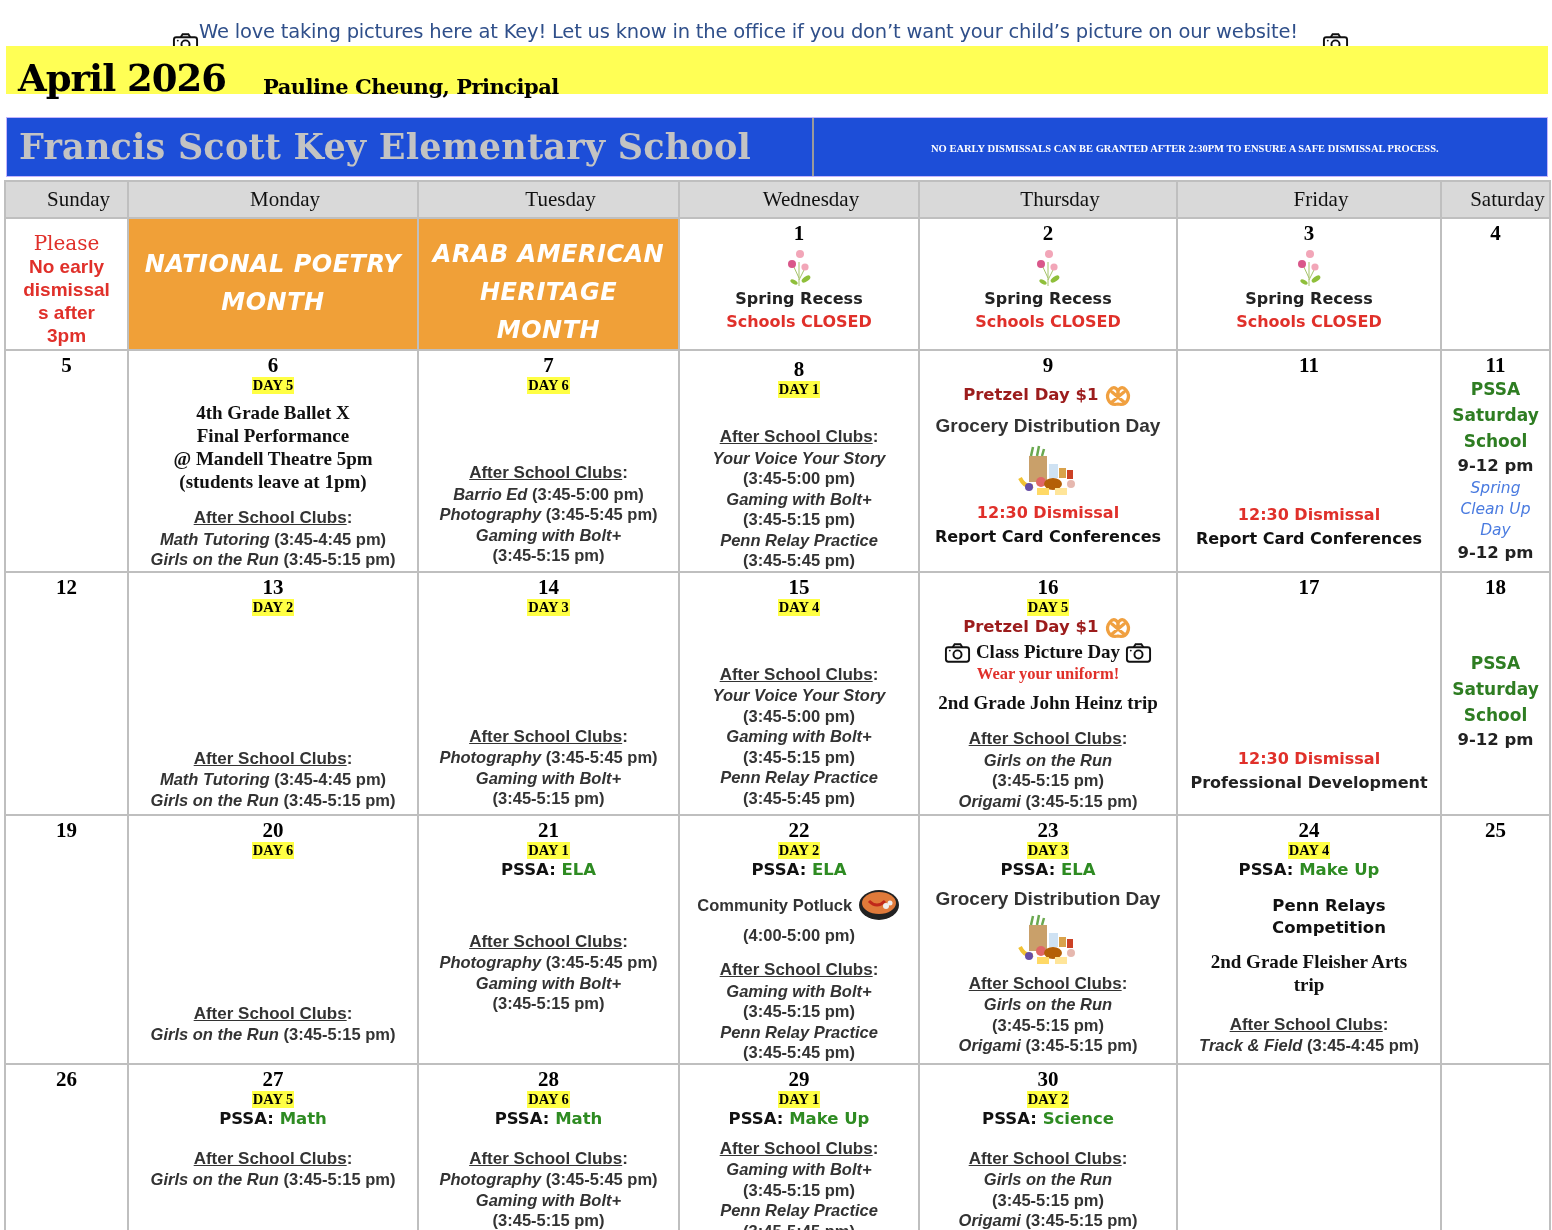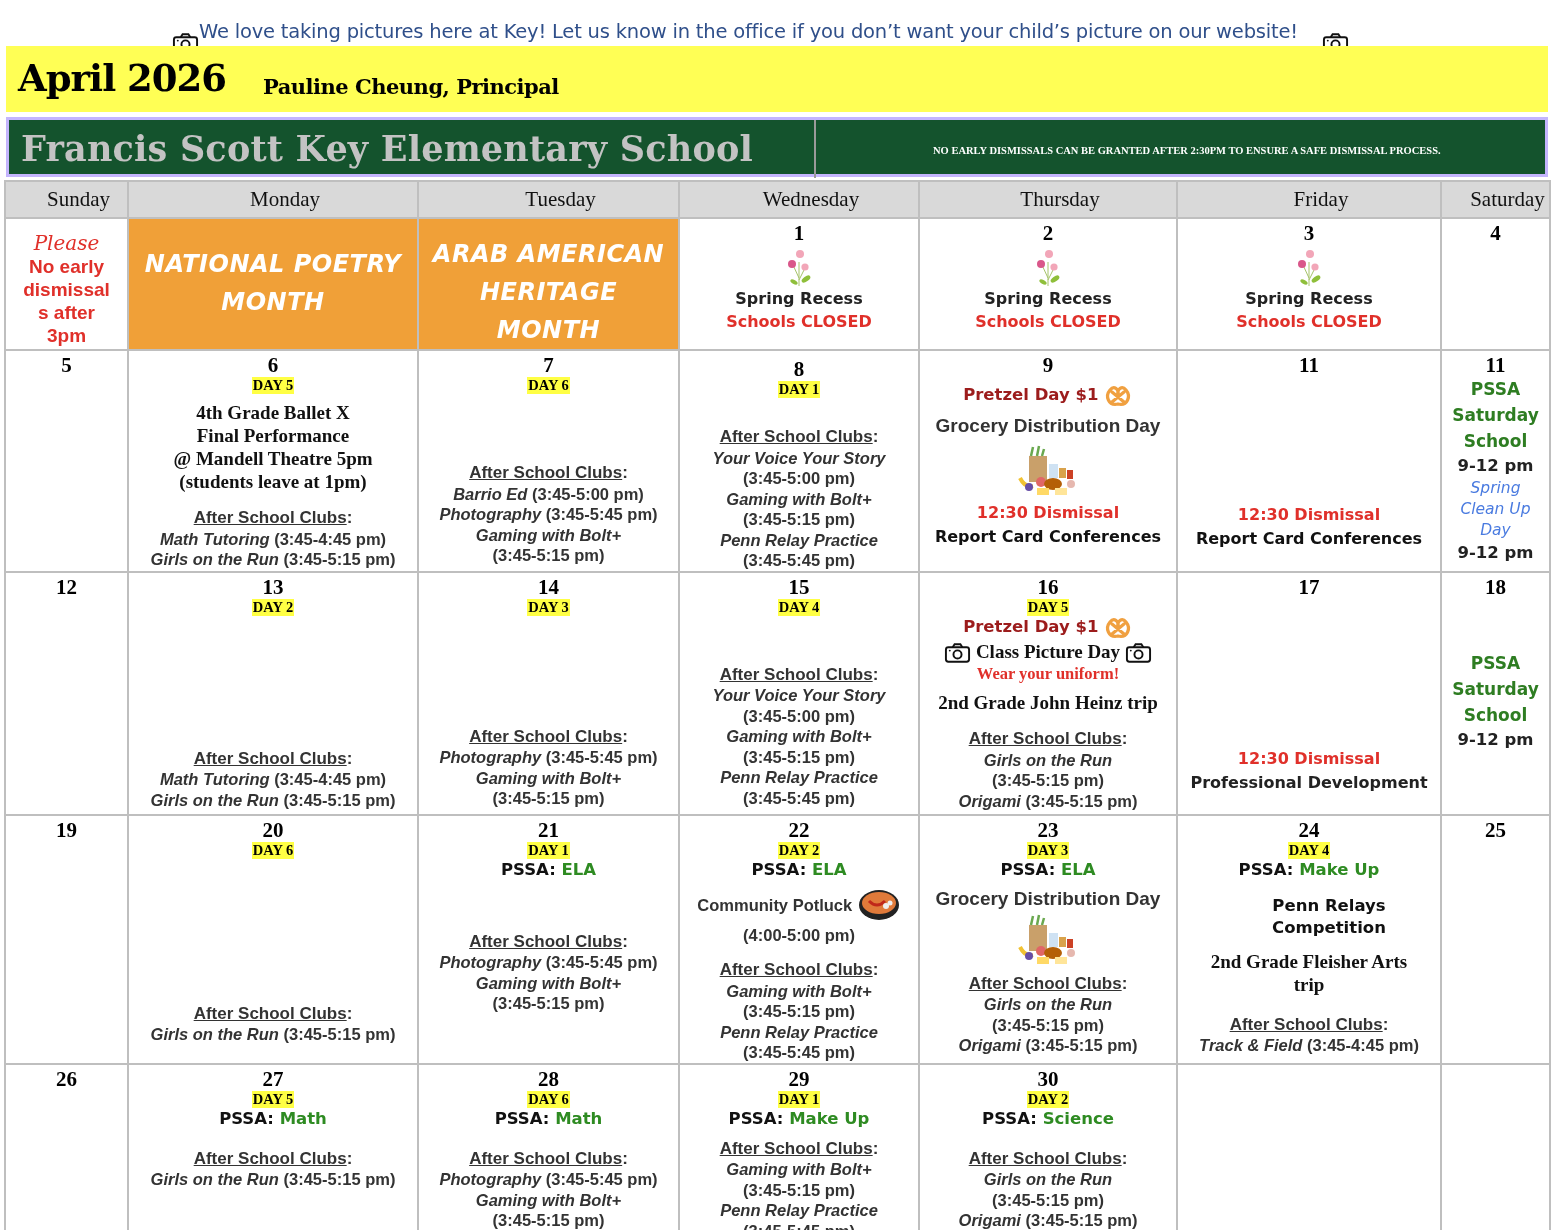--- a/index.html
+++ b/index.html
@@ -11,37 +11,37 @@
   }
   .banner-text {
     position: absolute; left: 199px; top: 6px;
     font-family: "DejaVu Sans", sans-serif; font-size: 19.5px; color: #2f4f8a;
     letter-spacing: -0.2px; white-space: nowrap;
   }
   .cam { position: absolute; width: 27px; height: 22px; }
   .cam svg { width: 100%; height: 100%; }
 
   .yellow-bar {
-    position: absolute; left: 6px; top: 46px; width: 1542px; height: 66px;
+    position: absolute; left: 6px; top: 46px; width: 1542px; height: 48px;
     background: #ffff55;
   }
   .month-title {
     position: absolute; left: 12px; top: 10px;
     font-family: "DejaVu Serif", serif; font-weight: bold; font-size: 37px; color: #000;
     letter-spacing: -1px;
   }
   .principal {
     position: absolute; left: 257px; top: 28px;
     font-family: "DejaVu Serif", serif; font-weight: bold; font-size: 21px; color: #000;
     letter-spacing: -0.5px;
   }
 
   .gray-bar {
     position: absolute; left: 6px; top: 117px; width: 1542px; height: 60px;
-    background: #14532d; border: 3px solid #c4b5fd; padding-left: 29px;
+    background: #1d4ed8; border: 1px solid #c4b5fd; padding-left: 29px;
   }
   .school-name {
     position: absolute; left: 12px; top: 8px;
     font-family: "DejaVu Serif", serif; font-weight: bold; font-size: 35px; color: #c3c3c3;
     letter-spacing: 0.2px; white-space: nowrap;
   }
   .gray-divider {
     position: absolute; left: 805px; top: 0; width: 2px; height: 58px; background: #9a9a9a;
   }
   .dismissal-note {
@@ -87,21 +87,21 @@
   .grocery { font-weight: bold; font-size: 19px; color: #333; line-height: 24px; }
   .pssa { font-family: "DejaVu Sans", sans-serif; font-weight: bold; font-size: 16.5px; color: #111; line-height: 22px; }
   .pssa .g { color: #2e8b22; }
   .green-sat { font-family: "DejaVu Sans", sans-serif; font-weight: bold; font-size: 17px; color: #2e7d22; line-height: 26px; }
   .sat-time { font-family: "DejaVu Sans", sans-serif; font-weight: bold; font-size: 16.5px; color: #222; line-height: 24px; }
   .cleanup { font-family: "DejaVu Sans", sans-serif; font-style: italic; font-size: 15.5px; color: #4a7be0; line-height: 21px; }
   .pd { font-family: "DejaVu Sans", sans-serif; font-weight: bold; font-size: 16px; color: #222; line-height: 26px; }
   .wear { font-family: "Liberation Serif", serif; font-weight: bold; font-size: 16.5px; color: #e0302a; line-height: 20px; }
   .penn-comp { font-family: "DejaVu Sans", sans-serif; font-weight: bold; font-size: 16.5px; color: #111; line-height: 22px; margin-left: 40px; }
 
-  .please { font-family: "DejaVu Serif", serif; font-style: italic; font-size: 20px; color: #e0302a; line-height: 24px; margin-top: 12px; }
+  .please { font-family: "DejaVu Serif", serif; font-size: 20px; color: #e0302a; line-height: 24px; margin-top: 12px; }
   .noearly { font-weight: bold; font-size: 19px; color: #e0302a; line-height: 23px; }
 
   .orange { background: #f0a038 !important; }
   .heritage {
     font-family: "DejaVu Sans", sans-serif; font-weight: bold; font-style: italic;
     color: #ffffff; font-size: 24px; line-height: 38px; letter-spacing: 0.5px;
     font-variant: small-caps; text-transform: uppercase;
   }
 
   .icon-inline { display: inline-block; vertical-align: middle; }

